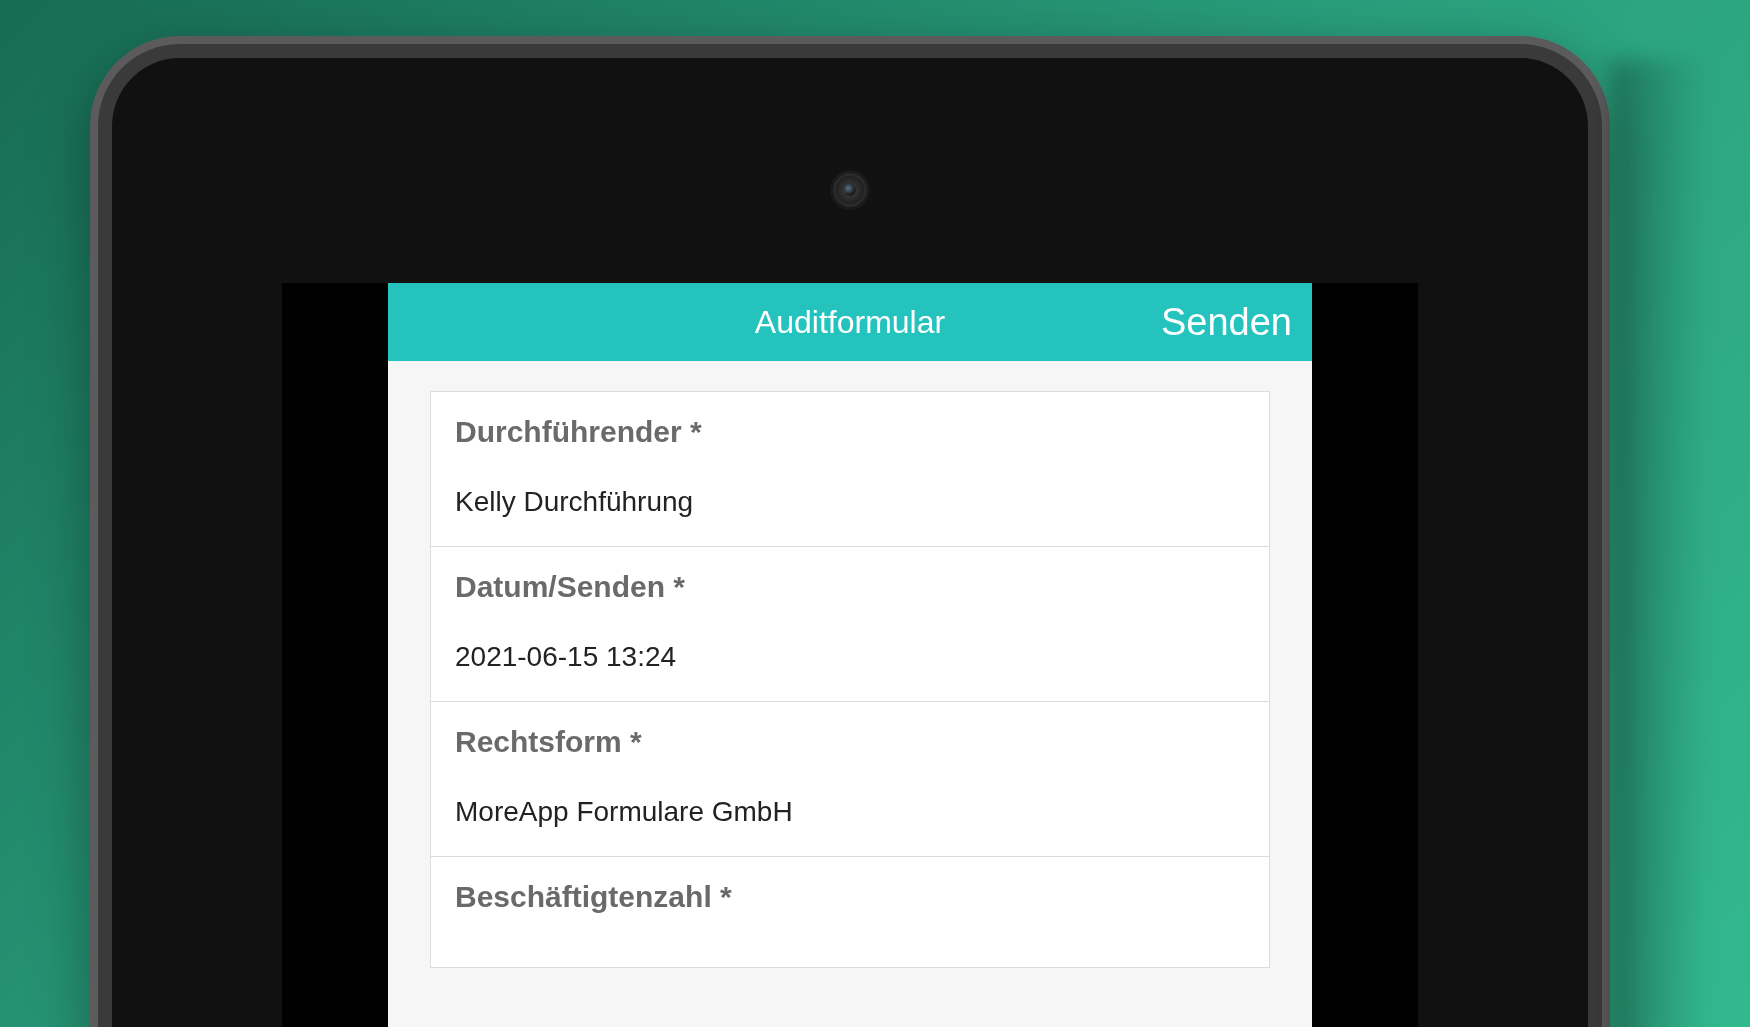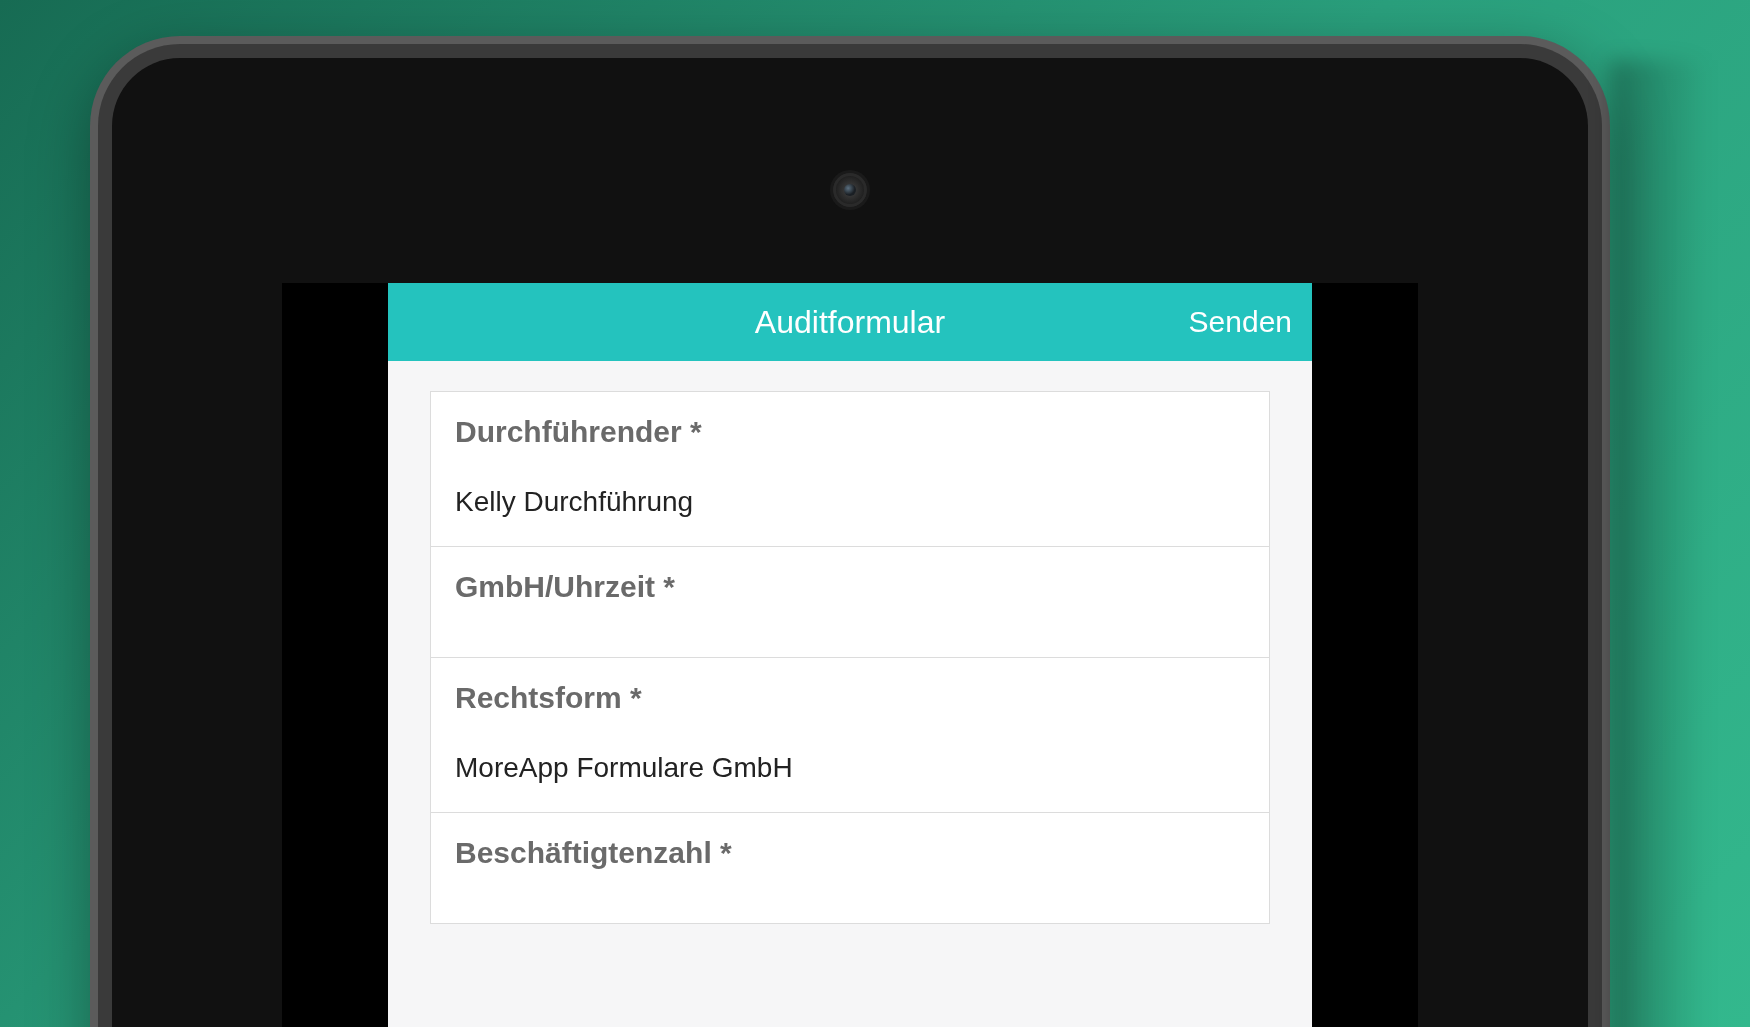--- a/index.html
+++ b/index.html
@@ -94,21 +94,21 @@
     position: absolute;
     left: 0; right: 0;
     text-align: center;
     font-size: 32px;
     font-weight: 500;
     pointer-events: none;
   }
   .send-btn {
     margin-left: auto;
     padding: 0 20px;
-    font-size: 30px;
+    font-size: 38px;
     font-weight: 400;
     color: #fff;
     cursor: pointer;
     height: 100%;
     display: flex;
     align-items: center;
     background: transparent;
     border: none;
   }
   .form-wrap {
@@ -173,21 +173,22 @@
 
         <div class="form-wrap">
           <div class="form-card">
 
             <div class="field">
               <div class="field-label">Durchführender *</div>
               <input class="field-value" value="Kelly Durchführung" style="">
             </div>
 
             <div class="field">
-              <div class="field-label">GmbH/Uhrzeit *</div>
+              <div class="field-label">Datum/Senden *</div>
+              <input class="field-value" value="2021-06-15 13:24" style="">
             </div>
 
             <div class="field">
               <div class="field-label">Rechtsform *</div>
               <input class="field-value" value="MoreApp Formulare GmbH" style="">
             </div>
 
 
             <div class="field">
               <div class="field-label">Beschäftigtenzahl *</div>

